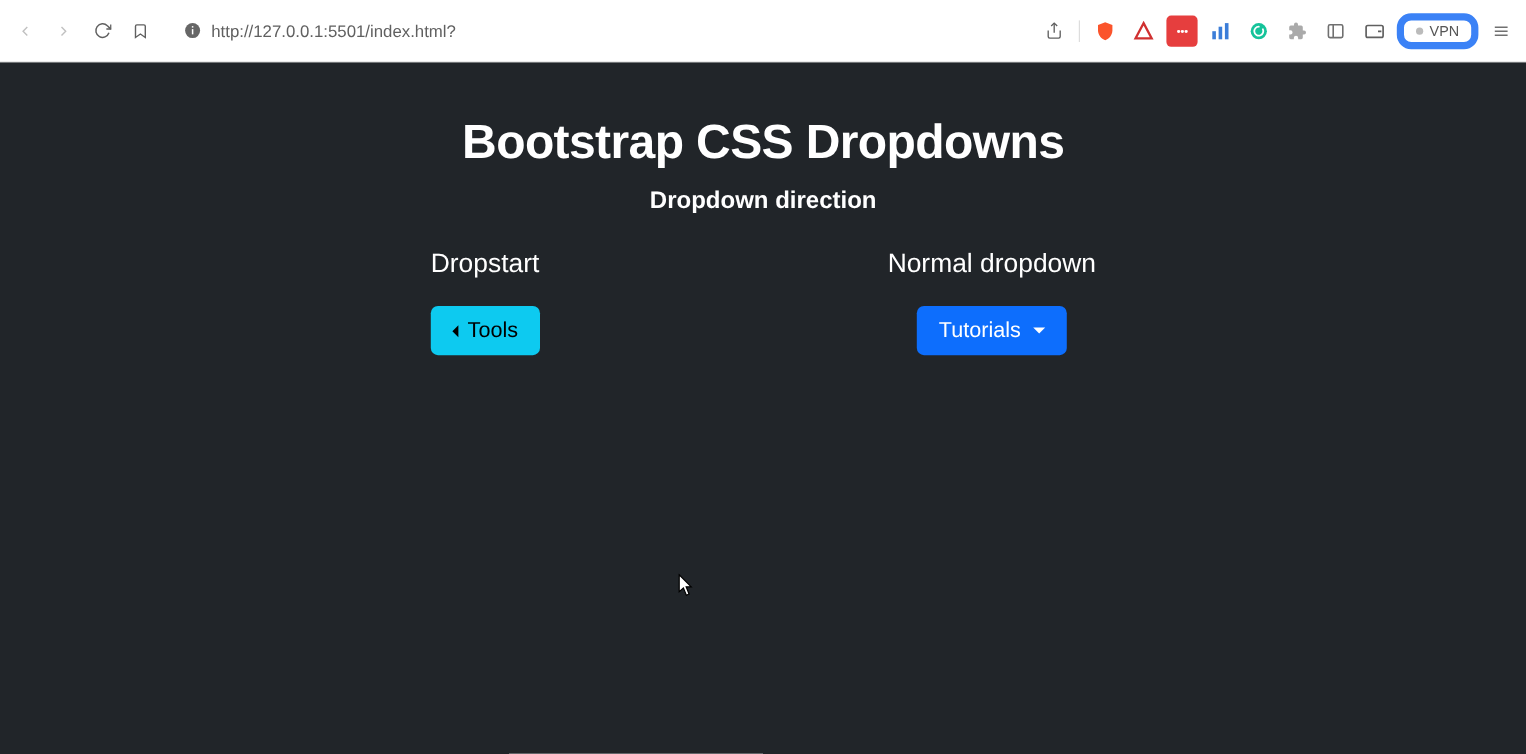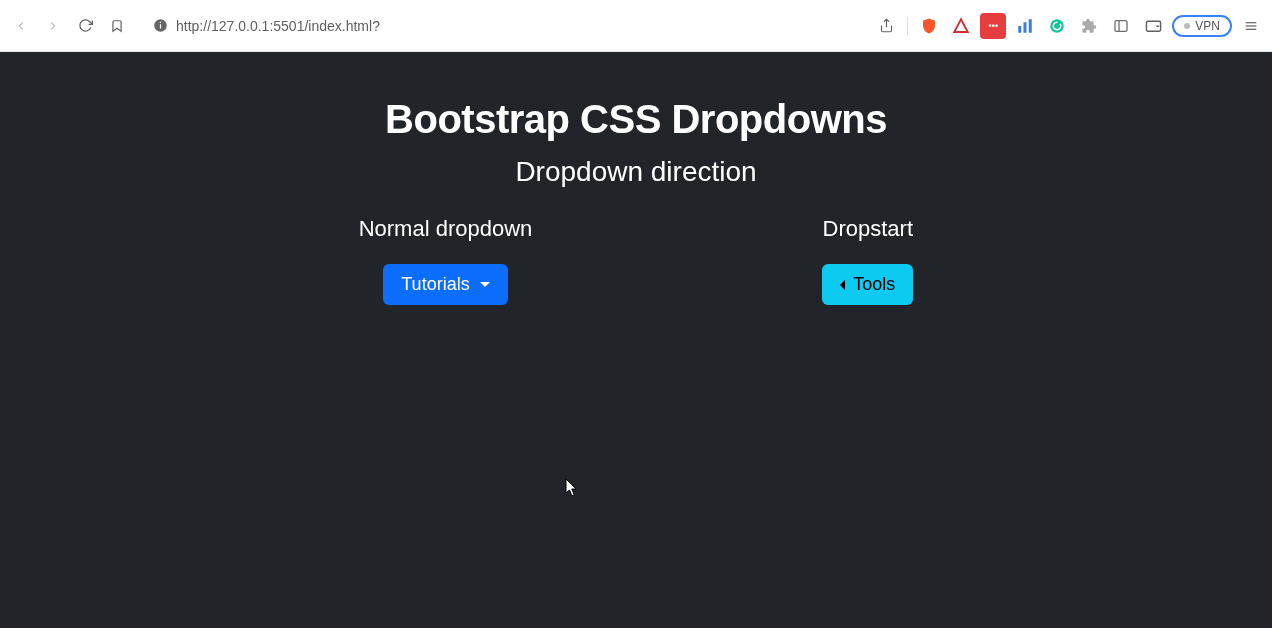--- a/index.html
+++ b/index.html
@@ -57,21 +57,21 @@
 }
 .ext-ico {
   width: 26px; height: 26px;
   display:flex; align-items:center; justify-content:center;
   border-radius: 4px;
   font-size: 12px;
 }
 .ext-red { background:#e63e3e; color:#fff; font-weight:bold; font-size:9px;}
 .ext-brave svg { width:18px; height:18px; }
 .vpn-pill {
-  border:2px solid #3b82f6;
+  border:6px solid #3b82f6;
   border-radius: 12px;
   padding: 2px 10px;
   font-size: 12px;
   color:#555;
   display:flex; align-items:center; gap:5px;
 }
 .vpn-dot { width:6px;height:6px;border-radius:50%;background:#bbb;}
 .divider-v { width:1px; height:18px; background:#ddd; margin:0 2px;}
 
 
@@ -85,22 +85,22 @@
   text-align: center;
   padding-top: 45px;
 }
 h1.title {
   font-size: 40px;
   font-weight: 700;
   letter-spacing: -0.5px;
   margin-bottom: 14px;
 }
 h2.subtitle {
-  font-size: 28px;
-  font-weight: 400;
+  font-size: 20px;
+  font-weight: 700;
   margin-bottom: 28px;
 }
 .cols {
   display: flex;
   justify-content: center;
   gap: 290px;
 }
 .col {
   display: flex;
   flex-direction: column;
@@ -252,31 +252,31 @@
     </div>
   </div>
 </div>
 
 <div class="page">
   <div class="page-inner">
     <h1 class="title">Bootstrap CSS Dropdowns</h1>
     <h2 class="subtitle">Dropdown direction</h2>
     <div class="cols">
       <div class="col">
+        <div class="col-label">Dropstart</div>
+        <button class="btn btn-info">
+          <span class="caret-left"></span>
+          <span>Tools</span>
+        </button>
+      </div>
+      <div class="col">
         <div class="col-label">Normal dropdown</div>
         <button class="btn btn-primary">
           <span>Tutorials</span>
           <span class="caret-down"></span>
         </button>
       </div>
-      <div class="col">
-        <div class="col-label">Dropstart</div>
-        <button class="btn btn-info">
-          <span class="caret-left"></span>
-          <span>Tools</span>
-        </button>
-      </div>
     </div>
   </div>
   <svg class="cursor" viewBox="0 0 14 20">
     <path d="M1 1 L1 15 L4.5 12 L7 18 L9.2 17 L6.8 11 L11 11 Z" fill="#fff" stroke="#000" stroke-width="1"></path>
   </svg>
 </div>
 
 </body></html>

